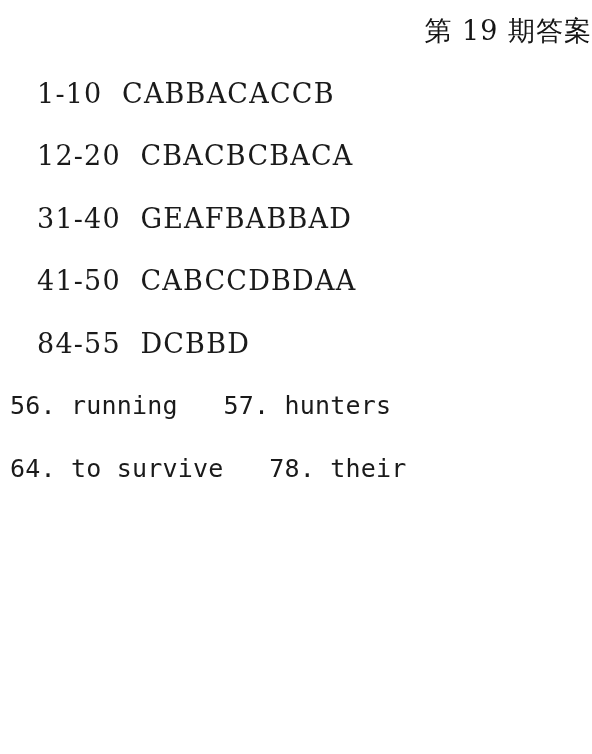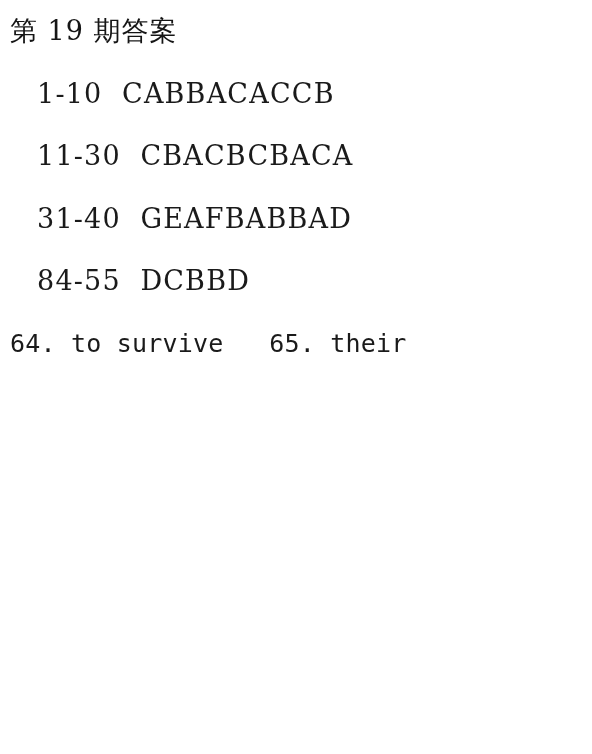--- a/index.html
+++ b/index.html
@@ -41,20 +41,21 @@
     font-size: 27px;
     letter-spacing: 0.5px;
     color: #1a1a1a;
     font-family: "DejaVu Serif", "Liberation Serif", serif;
   }
 
   .line.title {
     font-size: 27px;
     letter-spacing: 1px;
     color: #151515;
+    text-align: right;
   }
 
   .line.answers {
     font-family: "DejaVu Serif", "Liberation Serif", serif;
     letter-spacing: 1.2px;
     padding-left: 37px;
   }
 
   .line.fill {
     font-family: "DejaVu Sans Mono", "Liberation Mono", monospace;
@@ -65,28 +66,30 @@
 </head>
 <body>
 
 <div class="page">
   <div class="doc-body">
 
     <div class="line title">第 19 期答案</div>
 
     <div class="line answers">1-10  CABBACACCB</div>
 
-    <div class="line answers">11-30  CBACBCBACA</div>
+    <div class="line answers">12-20  CBACBCBACA</div>
 
 
     <div class="line answers">31-40  GEAFBABBAD</div>
 
+    <div class="line answers">41-50  CABCCDBDAA</div>
 
     <div class="line answers">84-55  DCBBD</div>
+
+    <div class="line fill">56. running   57. hunters</div>
 
 
 
 
-
-    <div class="line fill">64. to survive   65. their</div>
+    <div class="line fill">64. to survive   78. their</div>
 
   </div>
 </div>
 
 </body></html>

